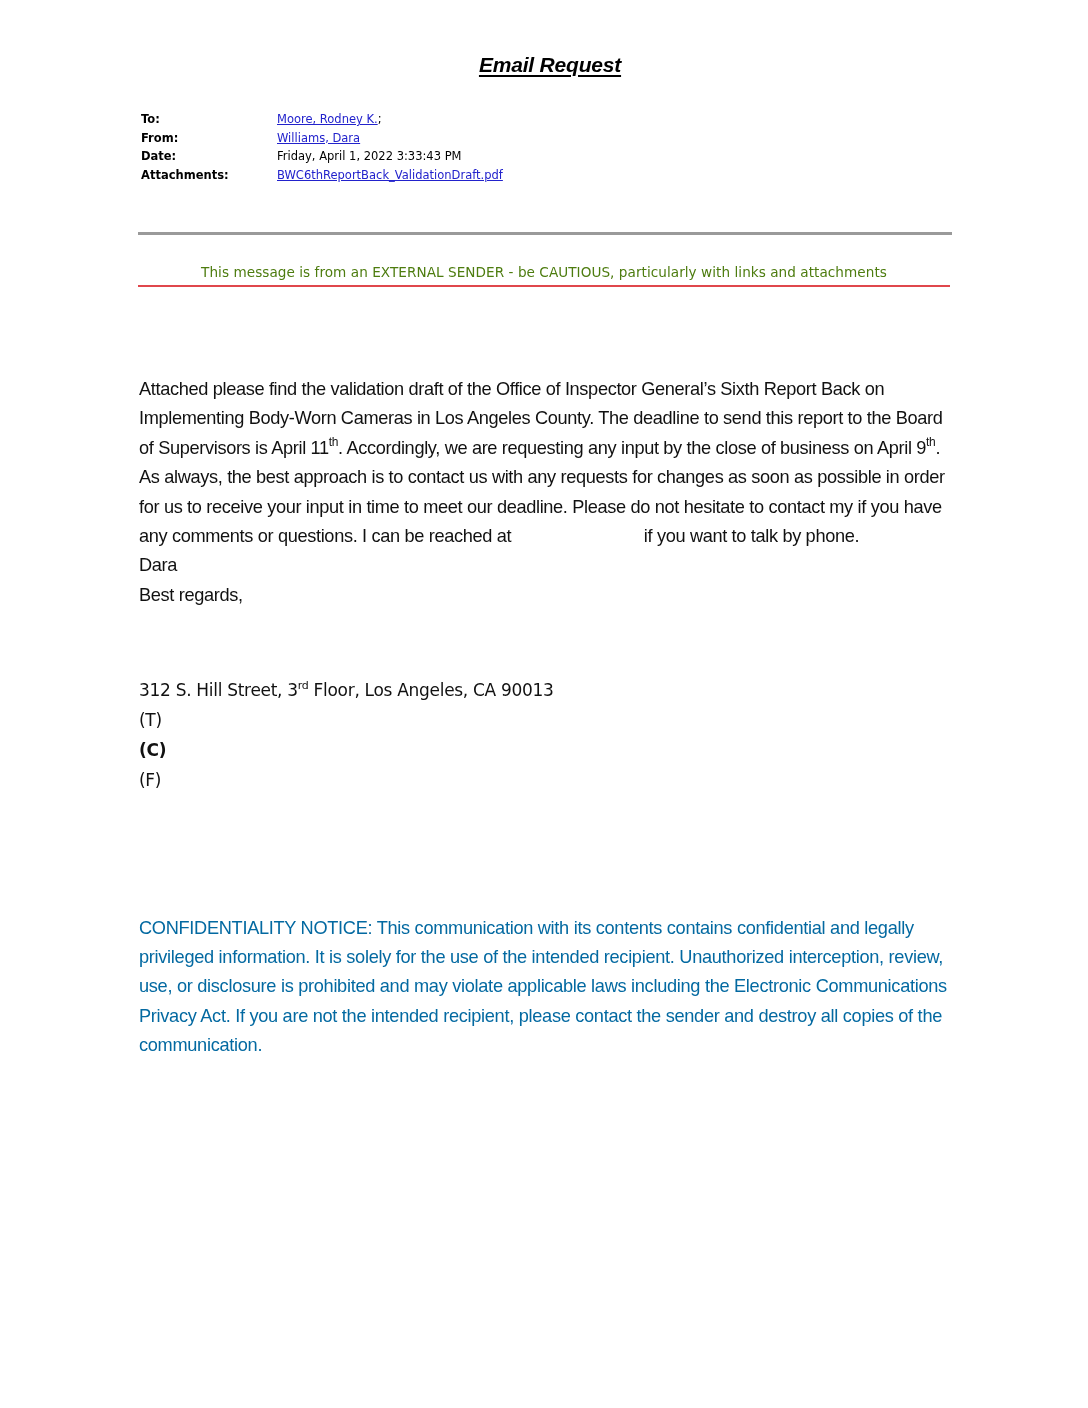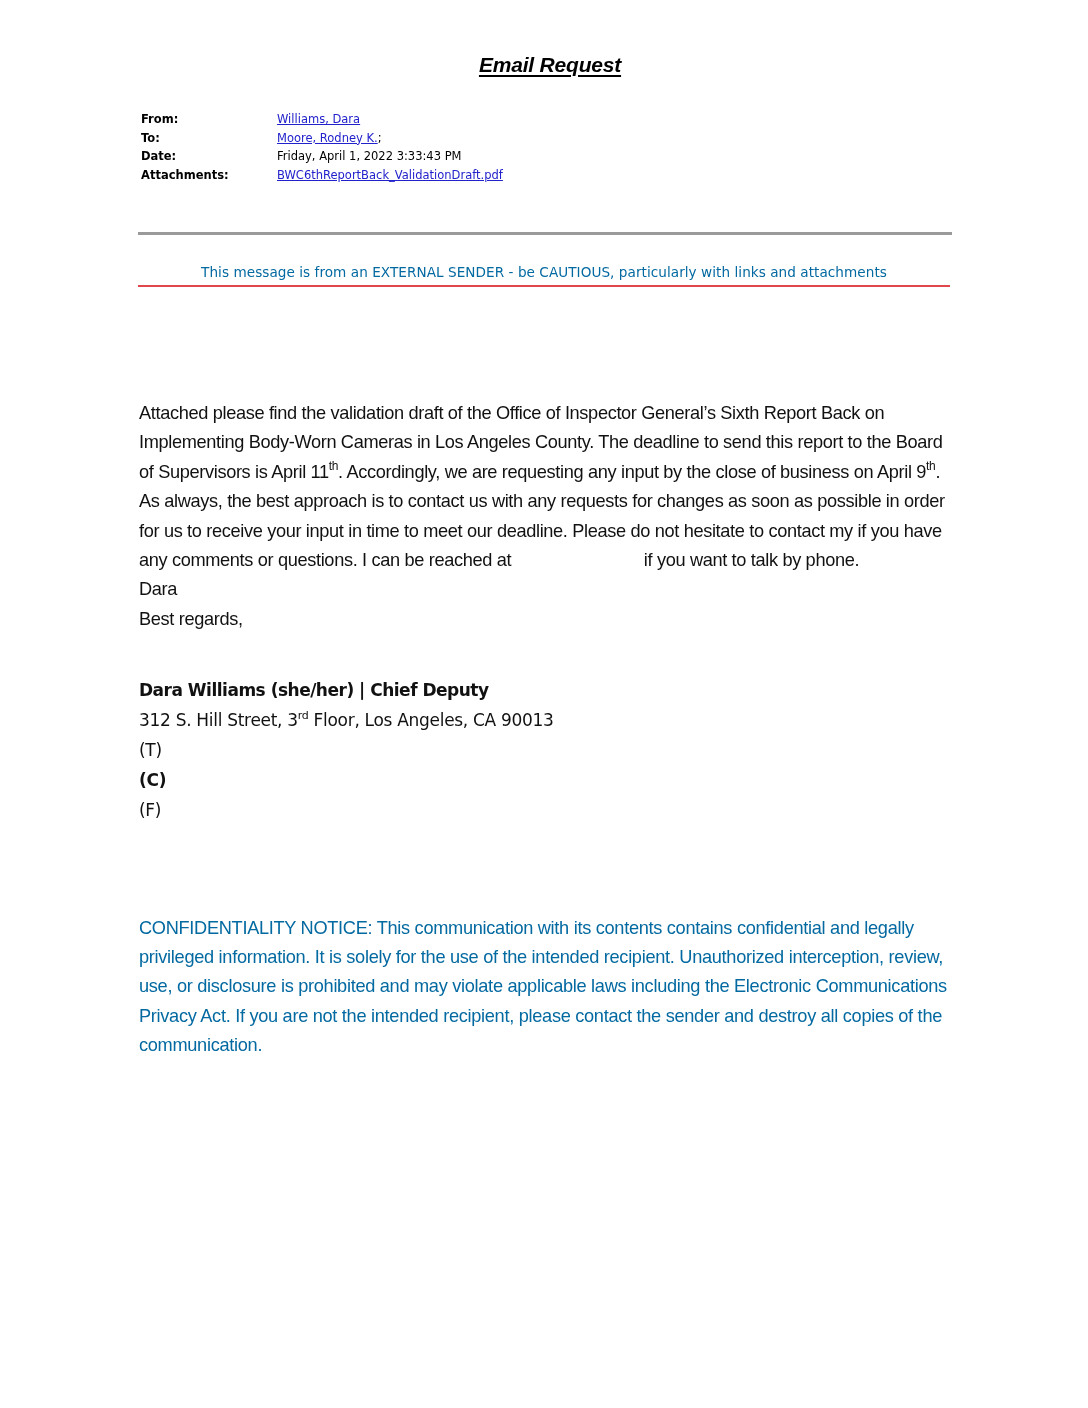--- a/index.html
+++ b/index.html
@@ -61,42 +61,41 @@
       background: #9a9a9a;
     }
     .external-warning {
       position: absolute;
       top: 264px;
       left: 138px;
       width: 812px;
       text-align: center;
       font-family: "DejaVu Sans", sans-serif;
       font-size: 13.6px;
-      color: #0369a1;
+      color: #4d7c0f;
       letter-spacing: 0.05px;
     }
     .rule-red {
       position: absolute;
       top: 285px;
       left: 138px;
       width: 812px;
       height: 2px;
       background: #e0474c;
     }
     .body-text {
       position: absolute;
       top: 375px;
       left: 139px;
       width: 820px;
       font-family: "Liberation Sans", sans-serif;
       font-size: 18.2px;
       line-height: 29.4px;
       letter-spacing: -0.35px;
       color: #111;
-      margin-top: 24px;
     }
     .body-text p {
       margin: 0;
     }
     .body-text sup {
       font-size: 12px;
       vertical-align: 8px;
       line-height: 0;
     }
     .phone-gap {
@@ -138,29 +137,29 @@
       color: #0369a1;
     }
   </style>
 </head>
 <body>
 
 <div class="page-title">Email Request</div>
 
 <div class="header-table">
   <div class="header-row">
+    <span class="header-label">To:</span>
+    <span class="header-value">
+      <a>Moore, Rodney K.</a><span class="sep">;</span>
+    </span>
+  </div>
+  <div class="header-row">
     <span class="header-label">From:</span>
     <span class="header-value">
       <a>Williams, Dara</a>
-    </span>
-  </div>
-  <div class="header-row">
-    <span class="header-label">To:</span>
-    <span class="header-value">
-      <a>Moore, Rodney K.</a><span class="sep">;</span>
     </span>
   </div>
   <div class="header-row">
     <span class="header-label">Date:</span>
     <span class="header-value">Friday, April 1, 2022 3:33:43 PM</span>
   </div>
   <div class="header-row">
     <span class="header-label">Attachments:</span>
     <span class="header-value">
       <a>BWC6thReportBack_ValidationDraft.pdf</a>
@@ -173,20 +172,19 @@
 <div class="external-warning">This message is from an EXTERNAL SENDER - be CAUTIOUS, particularly with links and attachments</div>
 <div class="rule-red"></div>
 
 <div class="body-text">
   <p><span>Attached please find the validation draft of the Office of Inspector General’s Sixth Report Back on Implementing Body-Worn Cameras in Los Angeles County. The deadline to send this report to the Board of Supervisors is April 11</span><sup>th</sup><span>. Accordingly, we are requesting any input by the close of business on April 9</span><sup>th</sup><span>. As always, the best approach is to contact us with any requests for changes as soon as possible in order for us to receive your input in time to meet our deadline. Please do not hesitate to contact my if you have any comments or questions. I can be reached at </span><span class="phone-gap"></span><span>if you want to talk by phone.</span></p>
   <p>Dara</p>
   <p>Best regards,</p>
 </div>
 
 <div class="signature">
-  <div class="sig-name">Dara Williams (she/her) | Chief Deputy</div>
   <div><span>312 S. Hill Street, 3</span><sup>rd</sup><span> Floor, Los Angeles, CA 90013</span></div>
   <div>(T)</div>
   <div class="bold">(C)</div>
   <div>(F)</div>
 </div>
 
 <div class="confidentiality">CONFIDENTIALITY NOTICE: This communication with its contents contains confidential and legally privileged information. It is solely for the use of the intended recipient. Unauthorized interception, review, use, or disclosure is prohibited and may violate applicable laws including the Electronic Communications Privacy Act. If you are not the intended recipient, please contact the sender and destroy all copies of the communication.</div>
 
 </body></html>

